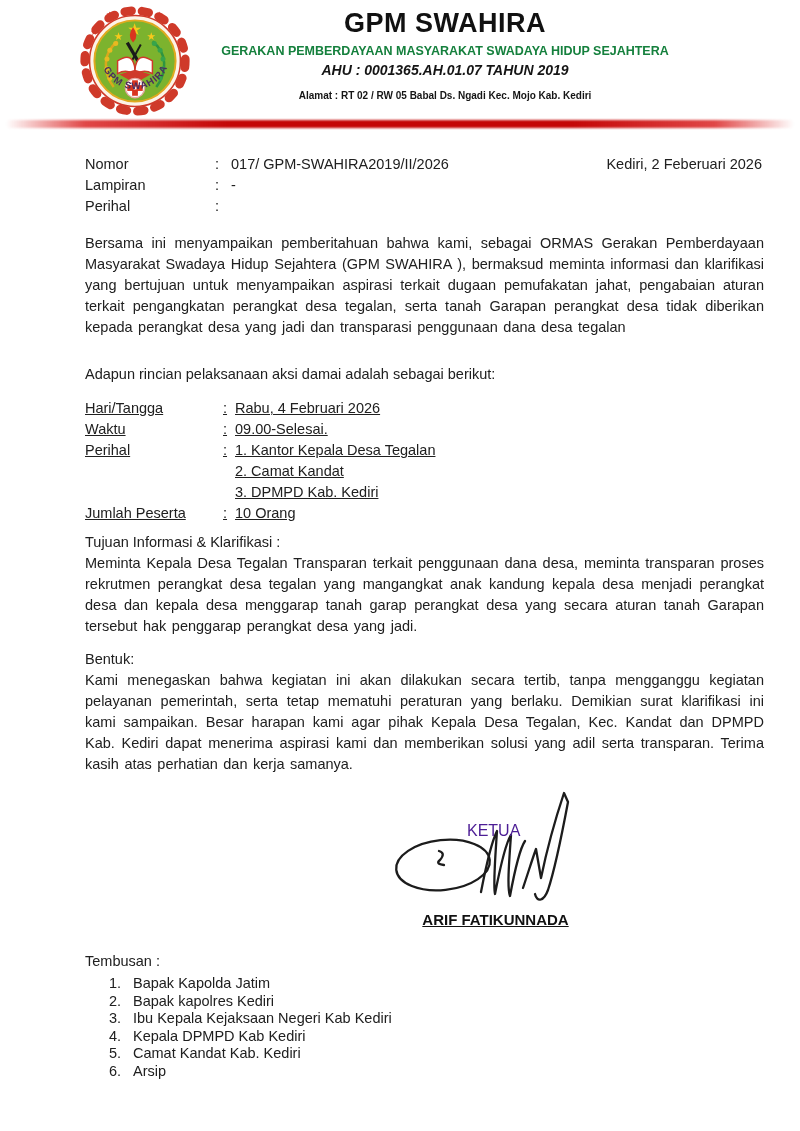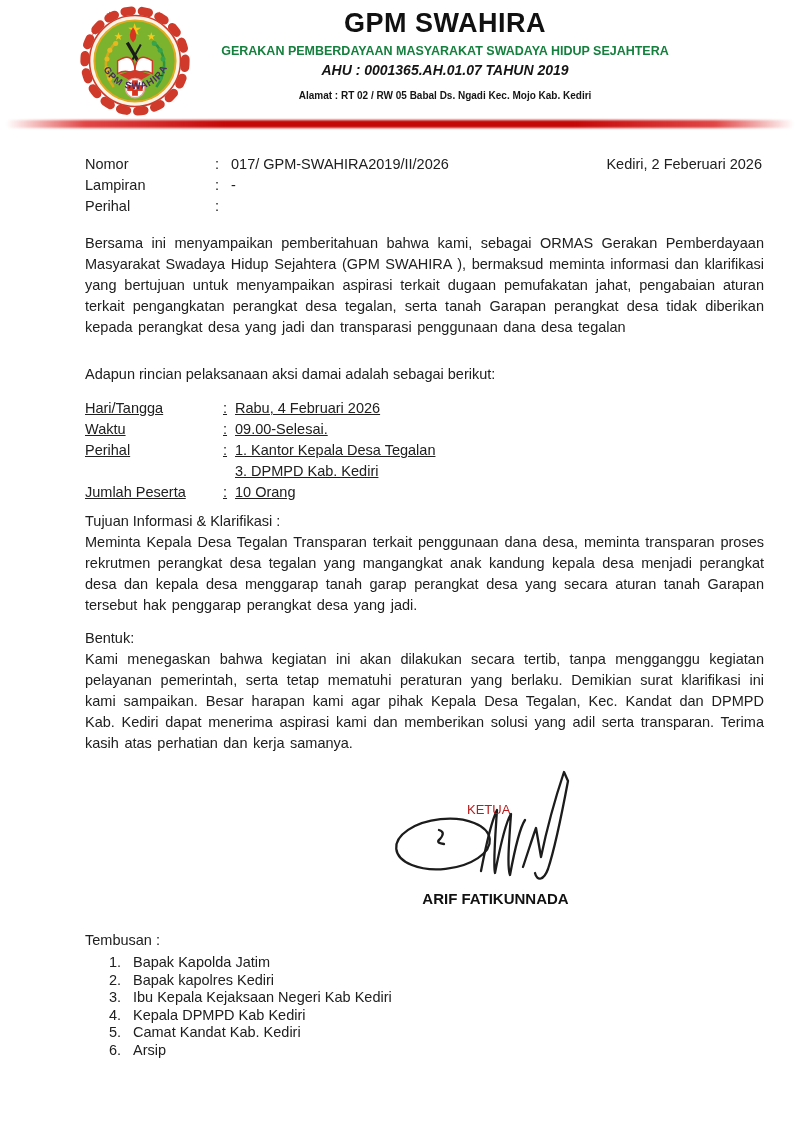--- a/index.html
+++ b/index.html
@@ -44,24 +44,24 @@
   .d-row { display:flex;text-decoration:underline; }
   .d-label { width:138px; flex:none; }
   .d-colon { width:12px; flex:none; }
 
   .section { margin-top:8px; }
   .section .body-text { text-align:justify; word-spacing:1.5px; }
   .bentuk { margin-top:12px; }
 
   
   .sig-block { position:relative; width:205px; height:148px; margin:14px 166px 0 auto; }
-  .sig-role { position:absolute; left:74px; top:31px; font-size:13px; color:#b91c1c; }
+  .sig-role { position:absolute; left:74px; top:31px; font-size:16px; color:#4c1d95; }
   .sig-svg { position:absolute; left:0; top:0; }
   .sig-name { position:absolute; left:0; top:120px; width:100%; text-align:center;
-              font-weight:bold; font-size:15px; color:#111; }
+              font-weight:bold; font-size:15px; text-decoration:underline; color:#111; }
 
   
   .tembusan { margin-top:14px; }
   .tembusan ol { margin:3px 0 0 0; padding-left:40px; line-height:17.5px; font-size:14.5px; }
   .tembusan li { padding-left:8px; }
 </style>
 </head>
 <body>
 
 <div class="page">
@@ -160,20 +160,25 @@
       </div>
       <div class="d-row">
         <span class="d-label">Waktu</span>
         <span class="d-colon">:</span>
         <span>09.00-Selesai.</span>
       </div>
       <div class="d-row">
         <span class="d-label">Perihal</span>
         <span class="d-colon">:</span>
         <span>1. Kantor Kepala Desa Tegalan</span>
+      </div>
+      <div class="d-row">
+        <span class="d-label"></span>
+        <span class="d-colon"></span>
+        <span>2. Camat Kandat</span>
       </div>
       <div class="d-row">
         <span class="d-label"></span>
         <span class="d-colon"></span>
         <span>3. DPMPD Kab. Kediri</span>
       </div>
       <div class="d-row">
         <span class="d-label">Jumlah Peserta</span>
         <span class="d-colon">:</span>
         <span>10 Orang</span>

